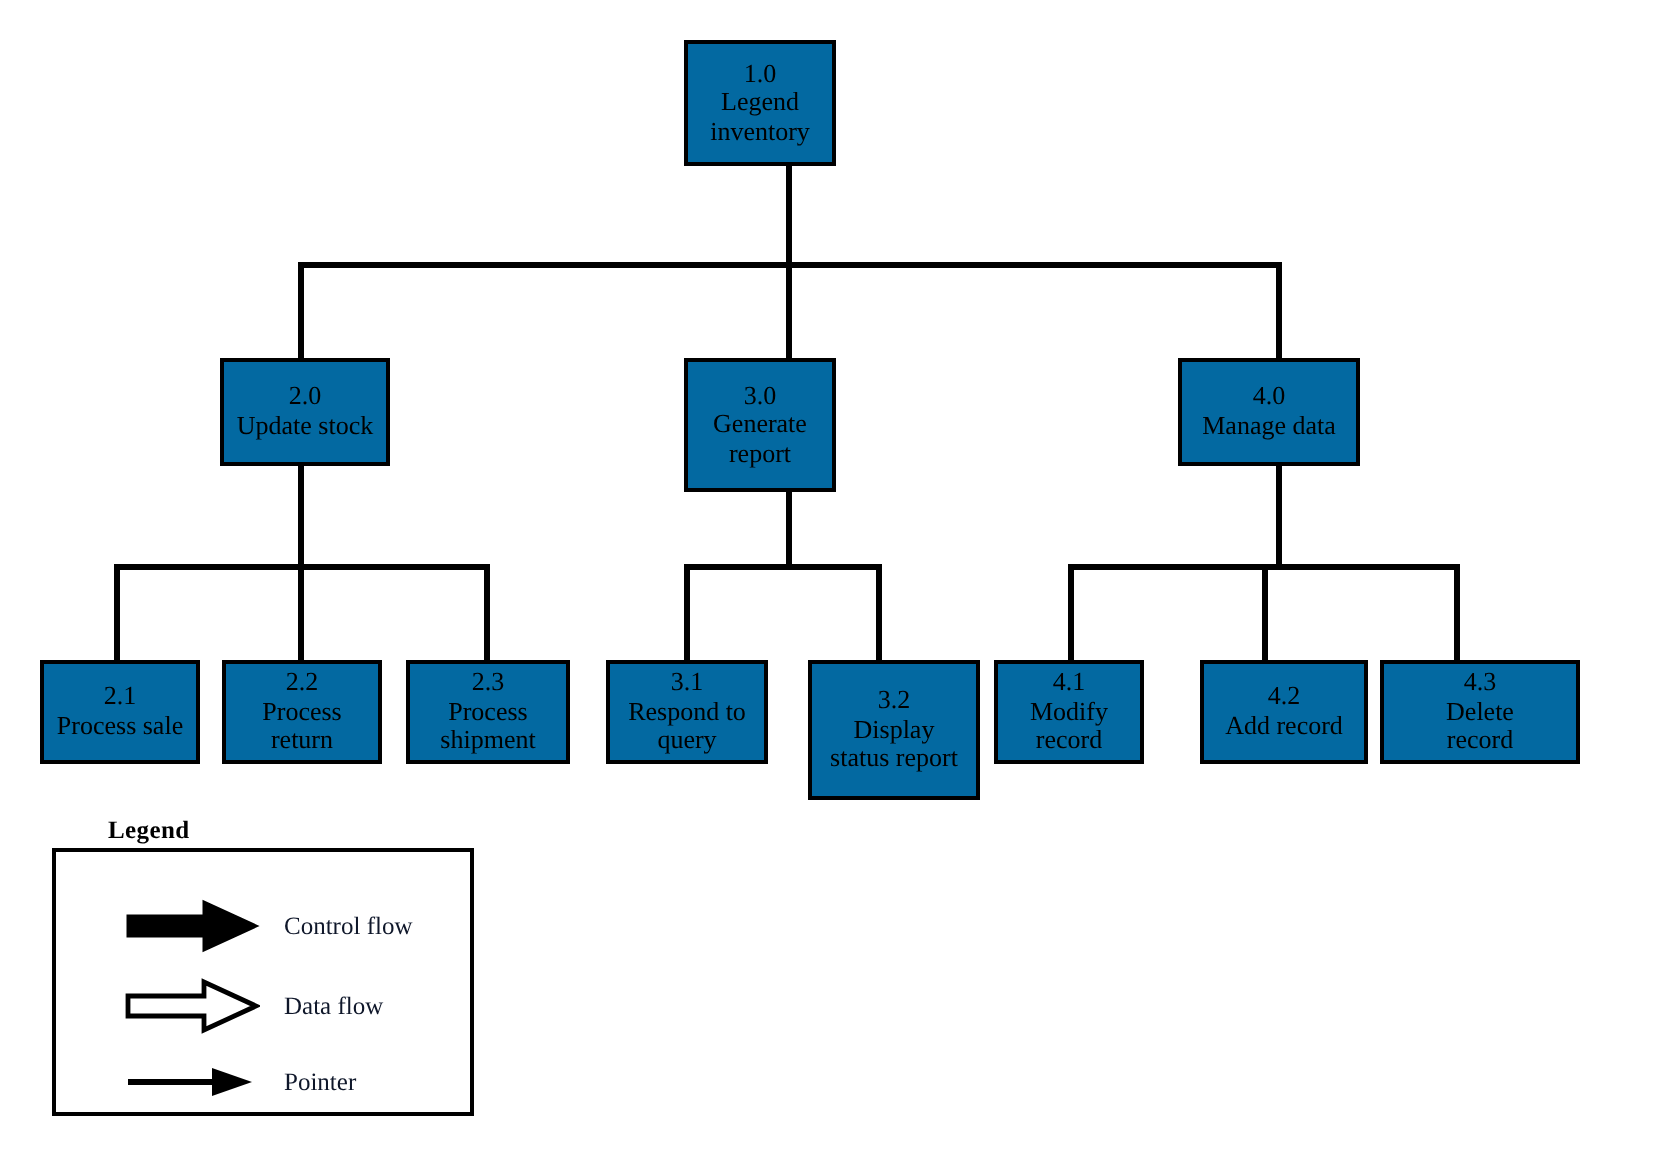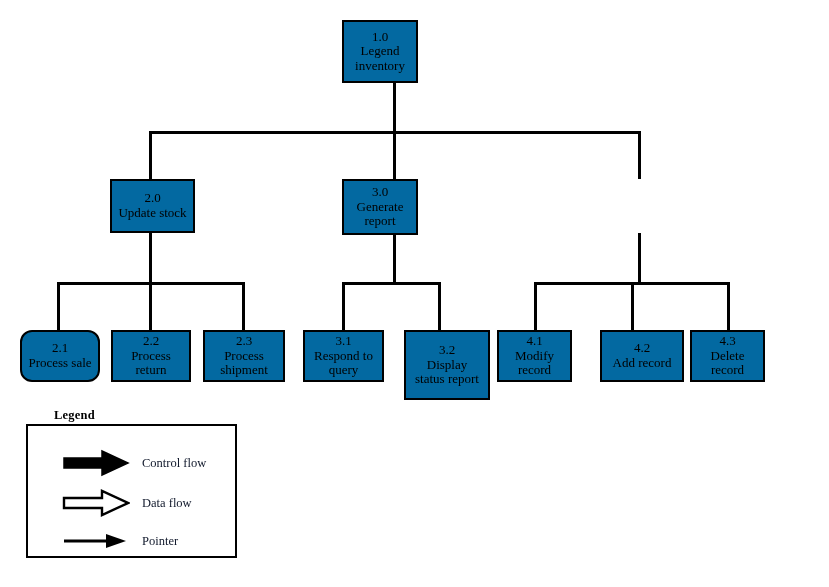--- a/index.html
+++ b/index.html
@@ -123,30 +123,36 @@
     </span>
   </div>
 
   <div class="node" style="left:110px; top:179px; width:85px; height:54px;">
     <span class="num">2.0</span>
     <span class="lbl">
       <span>Update stock</span>
     </span>
   </div>
 
-  <div class="node" style="left:342px; top:179px; width:76px; height:56px;">
+  <div class="node" style="left:342px; top:179px; width:76px; height:67px;">
     <span class="num">3.0</span>
     <span class="lbl">
       <span>Generate</span>
       <span class="l2">report</span>
     </span>
   </div>
 
-
-  <div class="node" style="left:20px; top:330px; width:80px; height:52px;border-radius:12px;">
+  <div class="node" style="left:589px; top:179px; width:91px; height:54px;">
+    <span class="num">4.0</span>
+    <span class="lbl">
+      <span>Manage data</span>
+    </span>
+  </div>
+
+  <div class="node" style="left:20px; top:330px; width:80px; height:52px;">
     <span class="num">2.1</span>
     <span class="lbl">
       <span>Process sale</span>
     </span>
   </div>
 
   <div class="node" style="left:111px; top:330px; width:80px; height:52px;">
     <span class="num">2.2</span>
     <span class="lbl">
       <span>Process</span>
@@ -186,21 +192,21 @@
     </span>
   </div>
 
   <div class="node" style="left:600px; top:330px; width:84px; height:52px;">
     <span class="num">4.2</span>
     <span class="lbl">
       <span>Add record</span>
     </span>
   </div>
 
-  <div class="node" style="left:690px; top:330px; width:75px; height:52px;">
+  <div class="node" style="left:690px; top:330px; width:100px; height:52px;">
     <span class="num">4.3</span>
     <span class="lbl">
       <span>Delete</span>
       <span class="l2">record</span>
     </span>
   </div>
 
   <div id="legend-title">Legend</div>
   <div id="legend-box"></div>
 

